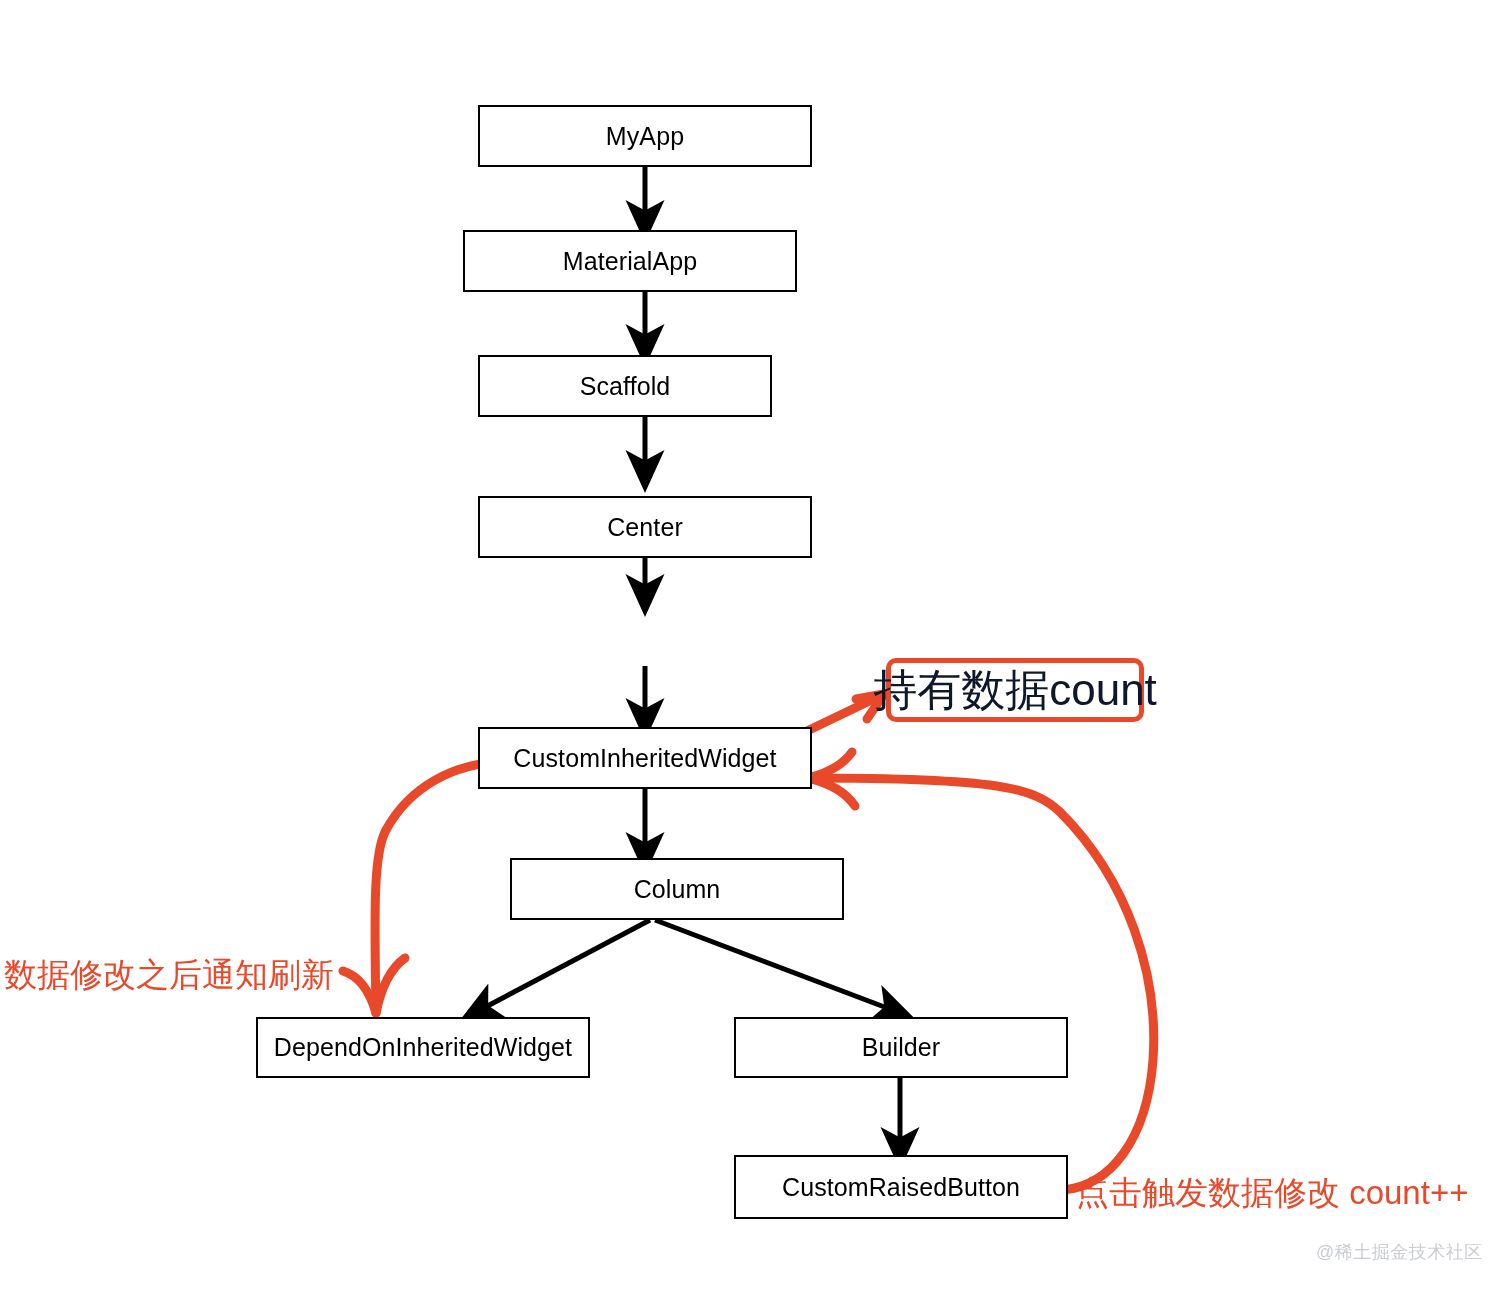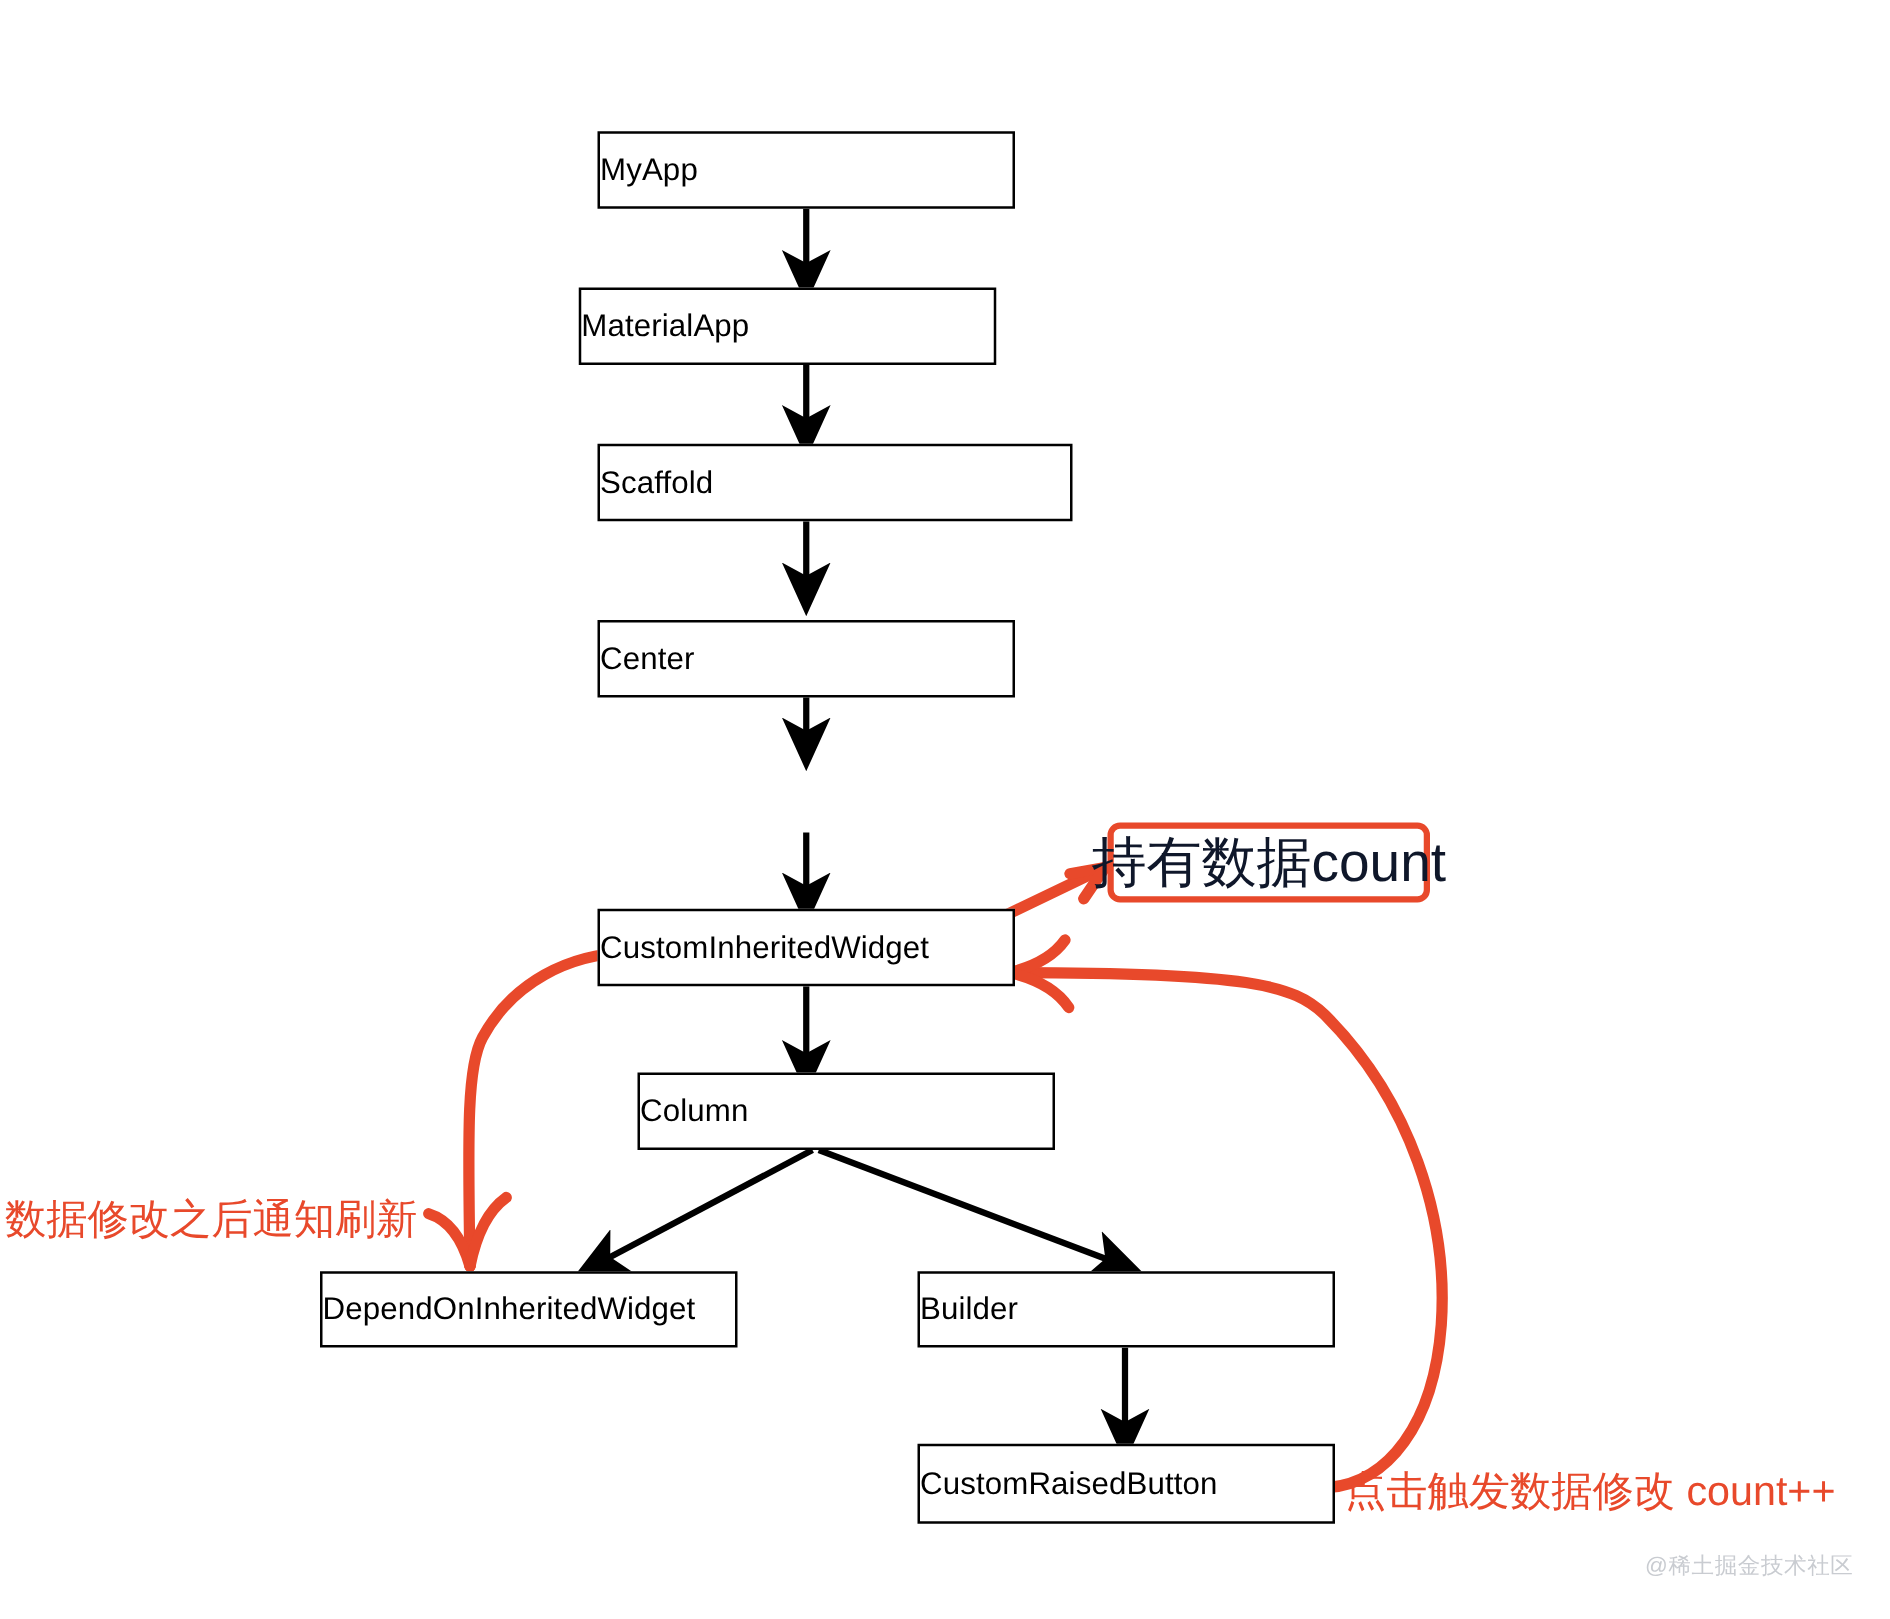--- a/index.html
+++ b/index.html
@@ -25,20 +25,21 @@
     height: 1295px;
     pointer-events: none;
   }
   .node {
     position: absolute;
     box-sizing: border-box;
     border: 2.5px solid #000000;
     background: #ffffff;
     display: flex;
     align-items: center;
+    justify-content: center;
     color: #000000;
     font-size: 25px;
     letter-spacing: 0.1px;
     white-space: nowrap;
   }
   .callout {
     position: absolute;
     box-sizing: border-box;
     border: 5px solid #E8492B;
     border-radius: 10px;
@@ -127,21 +128,21 @@
   </svg>
 
   <div class="node" style="left:478px; top:105px; width:334px; height:62px;">
     <span>MyApp</span>
   </div>
 
   <div class="node" style="left:463px; top:230px; width:334px; height:62px;">
     <span>MaterialApp</span>
   </div>
 
-  <div class="node" style="left:478px; top:355px; width:380px; height:62px;">
+  <div class="node" style="left:478px; top:355px; width:294px; height:62px;">
     <span>Scaffold</span>
   </div>
 
   <div class="node" style="left:478px; top:496px; width:334px; height:62px;">
     <span>Center</span>
   </div>
 
 
   <div class="node" style="left:478px; top:727px; width:334px; height:62px;">
     <span>CustomInheritedWidget</span>

